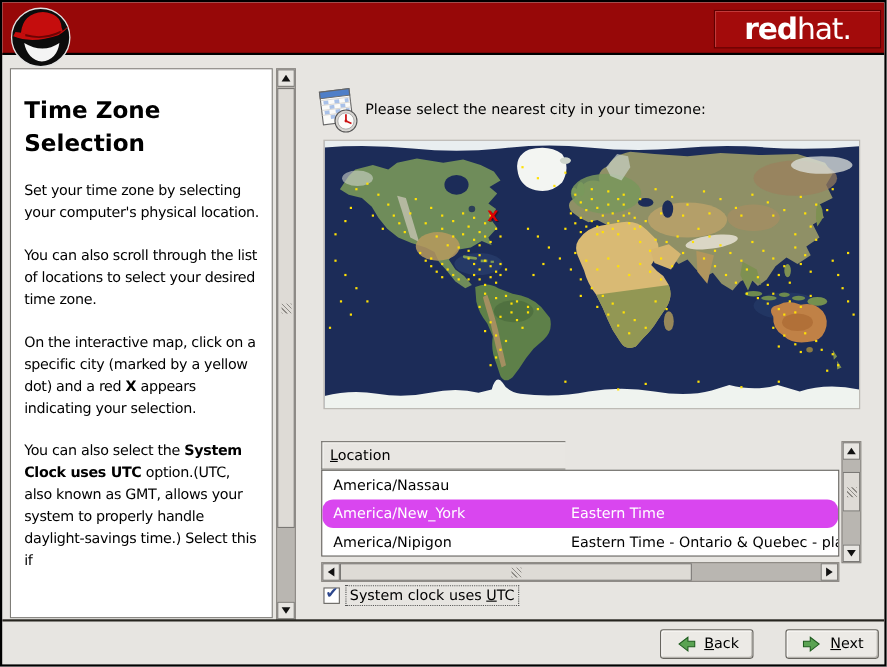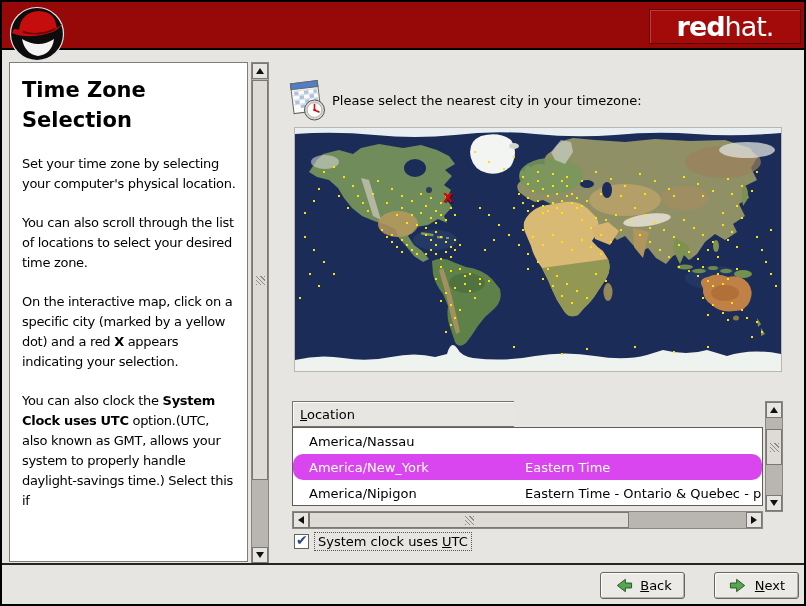--- a/index.html
+++ b/index.html
@@ -8,21 +8,21 @@
   
   .banner{position:absolute;left:0;top:0;width:802px;height:46px;background:#970808;border-bottom:2px solid #000;}
   .shadowman{position:absolute;left:7px;top:2px;z-index:5;}
   .brandbox{position:absolute;right:3px;top:7px;width:150px;height:33px;background:#a30b0b;
             border:1px solid #5f0000;box-shadow:inset 1px 1px 0 #c13a3a;display:flex;align-items:center;justify-content:center;}
   .brand-bold{font-weight:bold;font-size:27px;color:#fff;letter-spacing:-1px;}
   .brand-rest{font-weight:normal;font-size:27px;color:#fff;letter-spacing:-1px;}
   
   .help{position:absolute;left:7px;top:60px;width:239px;height:500px;background:#fff;border:1px solid #7f7d78;
         overflow:hidden;padding:0 8px 0 8px;box-sizing:border-box;}
-  .help h1{margin:12px 2px 0 4px;font-size:21px;line-height:30px;width:175px;font-weight:bold;}
+  .help h1{margin:22px 2px 0 4px;font-size:21px;line-height:30px;width:175px;font-weight:bold;}
   .help p{margin:19px 2px 0 4px;font-size:13px;line-height:20px;letter-spacing:-0.3px;}
   
   .sbv{position:absolute;background:#b9b6b1;border:1px solid #8a8782;box-sizing:border-box;}
   .help-sb{left:249px;top:60px;width:18px;height:502px;}
   .sb-btn{position:absolute;left:0;width:16px;height:16px;background:#e8e6e2;border:1px solid #7a7875;
           box-sizing:border-box;display:flex;align-items:center;justify-content:center;}
   .sb-thumb{position:absolute;left:0;width:16px;background:#dedbd6;border:1px solid #7a7875;box-sizing:border-box;
             display:flex;align-items:center;justify-content:center;}
   .grip{width:9px;height:9px;background:repeating-linear-gradient(45deg,#8e8b86 0 1px,transparent 1px 3px);}
   .tri-up{width:0;height:0;border-left:4px solid transparent;border-right:4px solid transparent;border-bottom:6px solid #111;}
@@ -41,21 +41,21 @@
          text-shadow:1px 1px 0 rgba(60,0,0,.55);}
   
   .tbl-head{position:absolute;left:290px;top:399px;width:471px;height:26px;display:flex;box-sizing:border-box;}
   .th{background:#e8e6e2;border:1px solid #76746f;box-shadow:inset 1px 1px 0 #fbfaf8;box-sizing:border-box;
       font-size:13px;display:flex;align-items:center;padding-left:7px;}
   .th.loc{width:222px;border-right:none;}
   .th.desc{flex:1;}
   .tbl-body{position:absolute;left:290px;top:425px;width:471px;height:79px;background:#fff;border:1px solid #5f5d58;
             box-sizing:border-box;overflow:hidden;}
   .row{height:26px;display:flex;align-items:center;font-size:13px;white-space:nowrap;}
-  .row .c1{width:216px;padding-left:16px;overflow:hidden;flex:none;}
+  .row .c1{width:216px;padding-left:10px;overflow:hidden;flex:none;}
   .row .c2{flex:1;overflow:hidden;}
   .row.selected{background:#d946ef;color:#fff;border-radius:10px;}
   .tbl-sbv{left:763px;top:399px;width:18px;height:111px;}
   .tbl-sbh{position:absolute;left:290px;top:509px;width:471px;height:18px;background:#b9b6b1;border:1px solid #8a8782;box-sizing:border-box;}
   .sbh-btn{position:absolute;top:0;width:16px;height:16px;background:#e8e6e2;border:1px solid #7a7875;box-sizing:border-box;
            display:flex;align-items:center;justify-content:center;}
   .sbh-thumb{position:absolute;top:0;height:16px;background:#dedbd6;border:1px solid #7a7875;box-sizing:border-box;
              display:flex;align-items:center;justify-content:center;}
   
   .cbrow{position:absolute;left:292px;top:530px;display:flex;align-items:center;}
@@ -87,21 +87,21 @@
   <div class="brandbox">
     <span class="brand-bold">red</span>
       <span class="brand-rest">hat.</span>
   </div>
 
   <div class="help">
     <h1>Time Zone Selection</h1>
     <p><span>Set your time zone by selecting your computer's physical location.</span></p>
     <p><span>You can also scroll through the list of locations to select your desired time zone.</span></p>
     <p><span>On the interactive map, click on a specific city (marked by a yellow dot) and a red </span><b>X</b><span> appears indicating your selection.</span></p>
-    <p><span>You can also clock the </span><b>System Clock uses UTC</b><span> option.(UTC, also known as GMT, allows your system to properly handle daylight-savings time.) Select this if</span></p>
+    <p><span>You can also select the </span><b>System Clock uses UTC</b><span> option.(UTC, also known as GMT, allows your system to properly handle daylight-savings time.) Select this if</span></p>
   </div>
   <div class="sbv help-sb">
     <div class="sb-btn" style="top:0;">
         <div class="tri-up"></div>
       </div>
     <div class="sb-thumb" style="top:17px;height:400px;">
         <div class="grip"></div>
       </div>
     <div class="sb-btn" style="bottom:0;">
         <div class="tri-down"></div>

